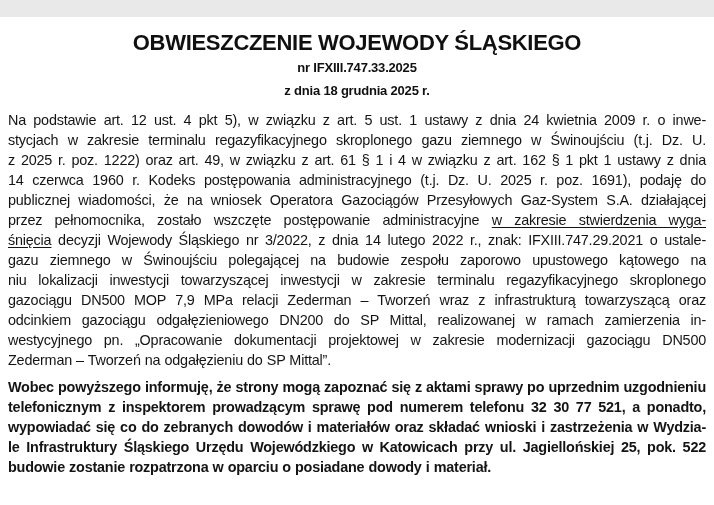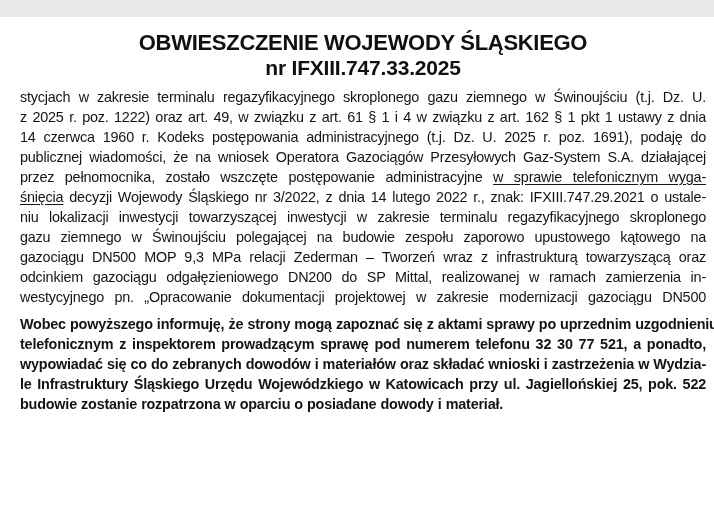--- a/index.html
+++ b/index.html
@@ -14,36 +14,36 @@
     color: #141414;
     overflow: hidden;
     -webkit-font-smoothing: antialiased;
   }
   .top-bar {
     width: 714px;
     height: 17px;
     background: #e9e9e9;
   }
   .document {
-    padding: 13px 8px 0 20px;
+    padding: 13px 8px 0 8px;
   }
   .doc-header {
     text-align: center;
     margin-bottom: 8px;
   }
   .doc-title {
     font-size: 22px;
     font-weight: bold;
     line-height: 26px;
     margin: 0;
     letter-spacing: -0.3px;
     color: #101010;
   }
   .doc-subtitle {
-    font-size: 21px;
+    font-size: 13px;
     font-weight: bold;
     line-height: 23px;
     letter-spacing: -0.2px;
     color: #101010;
   }
   .para {
     font-size: 14.4px;
     line-height: 20px;
     letter-spacing: -0.2px;
     word-spacing: 0.3px;
@@ -68,34 +68,37 @@
 </head>
 <body>
 
 <div class="top-bar"></div>
 
 <main class="document">
 
   <header class="doc-header">
     <h1 class="doc-title">OBWIESZCZENIE WOJEWODY ŚLĄSKIEGO</h1>
     <div class="doc-subtitle">nr IFXIII.747.33.2025</div>
+    <div class="doc-subtitle">z dnia 18 grudnia 2025 r.</div>
   </header>
 
   <section class="para">
+    <div class="jline">Na podstawie art. 12 ust. 4 pkt 5), w związku z art. 5 ust. 1 ustawy z dnia 24 kwietnia 2009 r. o inwe-</div>
     <div class="jline">stycjach w zakresie terminalu regazyfikacyjnego skroplonego gazu ziemnego w Świnoujściu (t.j. Dz. U.</div>
     <div class="jline">z 2025 r. poz. 1222) oraz art. 49, w związku z art. 61 § 1 i 4 w związku z art. 162 § 1 pkt 1 ustawy z dnia</div>
     <div class="jline">14 czerwca 1960 r. Kodeks postępowania administracyjnego (t.j. Dz. U. 2025 r. poz. 1691), podaję do</div>
     <div class="jline">publicznej wiadomości, że na wniosek Operatora Gazociągów Przesyłowych Gaz-System S.A. działającej</div>
-    <div class="jline"><span>przez pełnomocnika, zostało wszczęte postępowanie administracyjne </span><span class="underline">w sprawie telefonicznym wyga-</span></div>
+    <div class="jline"><span>przez pełnomocnika, zostało wszczęte postępowanie administracyjne </span><span class="underline">w zakresie stwierdzenia wyga-</span></div>
     <div class="jline"><span class="underline">śnięcia</span><span> decyzji Wojewody Śląskiego nr 3/2022, z dnia 14 lutego 2022 r., znak: IFXIII.747.29.2021 o ustale-</span></div>
+    <div class="jline">gazu ziemnego w Świnoujściu polegającej na budowie zespołu zaporowo upustowego kątowego na</div>
     <div class="jline">niu lokalizacji inwestycji towarzyszącej inwestycji w zakresie terminalu regazyfikacyjnego skroplonego</div>
-    <div class="jline">gazu ziemnego w Świnoujściu polegającej na budowie zespołu zaporowo upustowego kątowego na</div>
-    <div class="jline">gazociągu DN500 MOP 9,3 MPa relacji Zederman – Tworzeń wraz z infrastrukturą towarzyszącą oraz</div>
+    <div class="jline">gazociągu DN500 MOP 7,9 MPa relacji Zederman – Tworzeń wraz z infrastrukturą towarzyszącą oraz</div>
     <div class="jline">odcinkiem gazociągu odgałęzieniowego DN200 do SP Mittal, realizowanej w ramach zamierzenia in-</div>
     <div class="jline">westycyjnego pn. „Opracowanie dokumentacji projektowej w zakresie modernizacji gazociągu DN500</div>
+    <div class="jline last">Zederman – Tworzeń na odgałęzieniu do SP Mittal”.</div>
   </section>
 
   <section class="para">
     <div class="jline">Wobec powyższego informuję, że strony mogą zapoznać się z aktami sprawy po uprzednim uzgodnieniu</div>
     <div class="jline">telefonicznym z inspektorem prowadzącym sprawę pod numerem telefonu 32 30 77 521, a ponadto,</div>
     <div class="jline">wypowiadać się co do zebranych dowodów i materiałów oraz składać wnioski i zastrzeżenia w Wydzia-</div>
     <div class="jline">le Infrastruktury Śląskiego Urzędu Wojewódzkiego w Katowicach przy ul. Jagiellońskiej 25, pok. 522</div>
     <div class="jline last">budowie zostanie rozpatrzona w oparciu o posiadane dowody i materiał.</div>
   </section>
 

